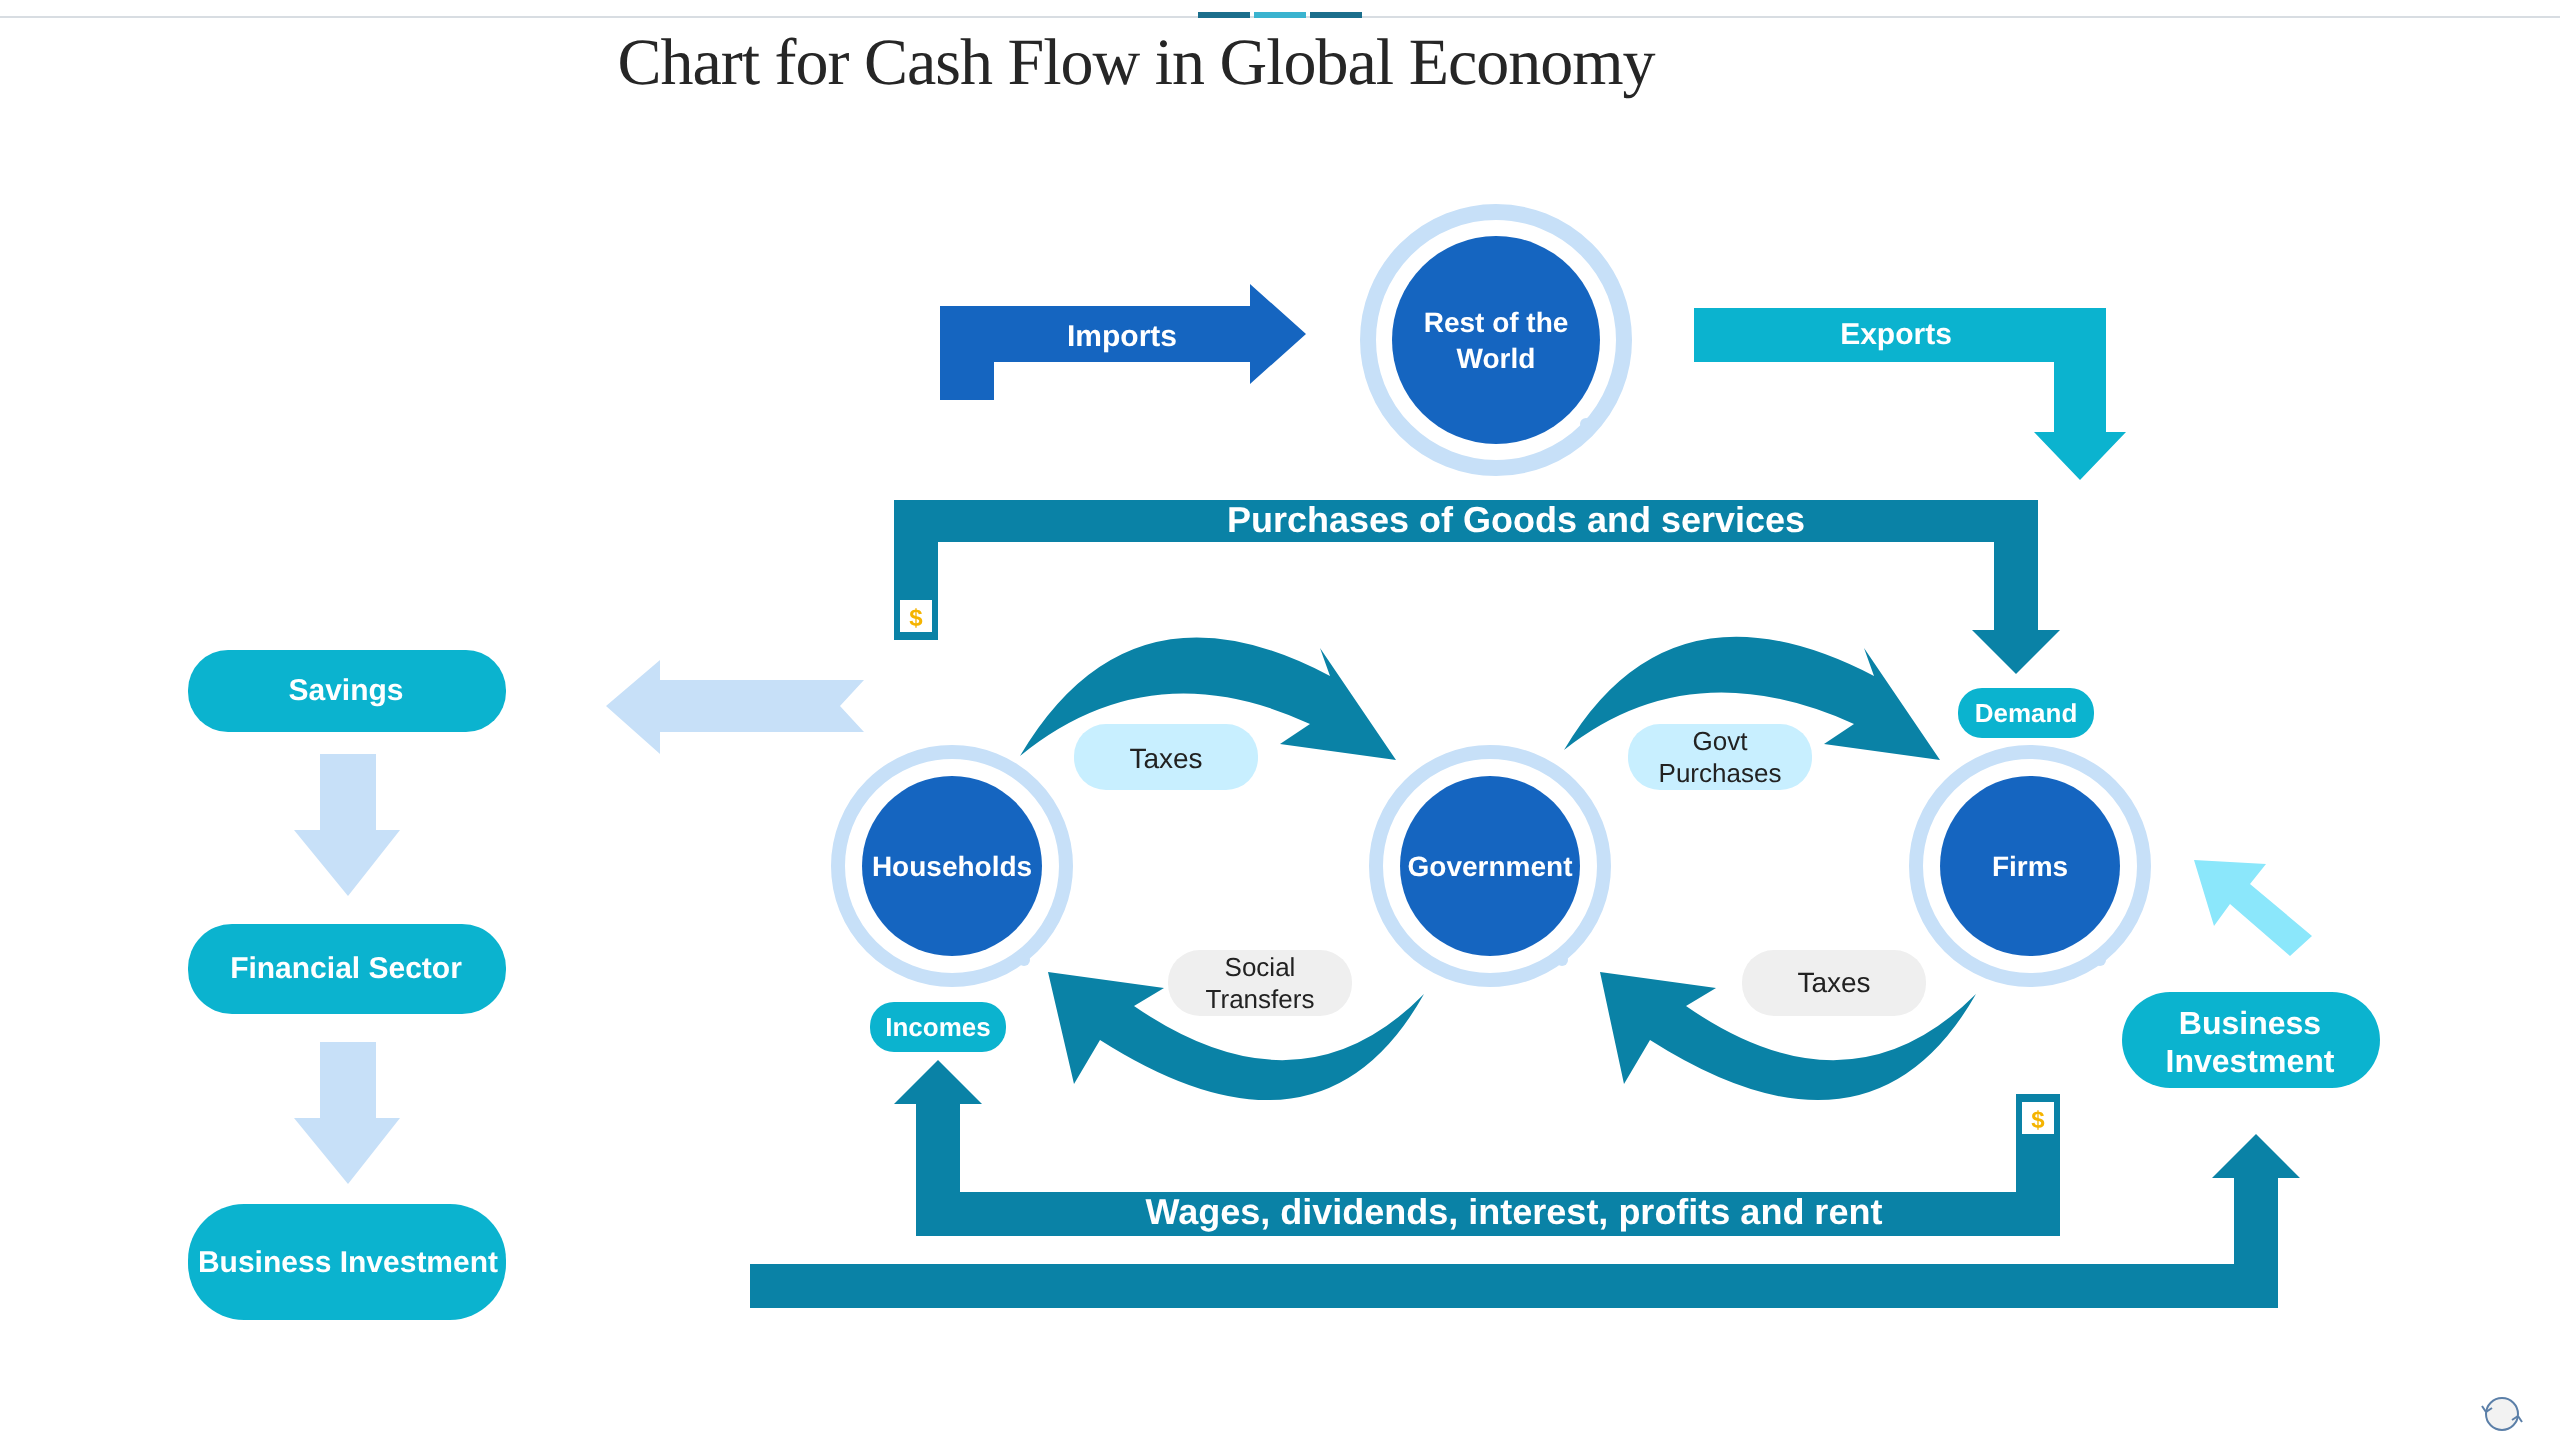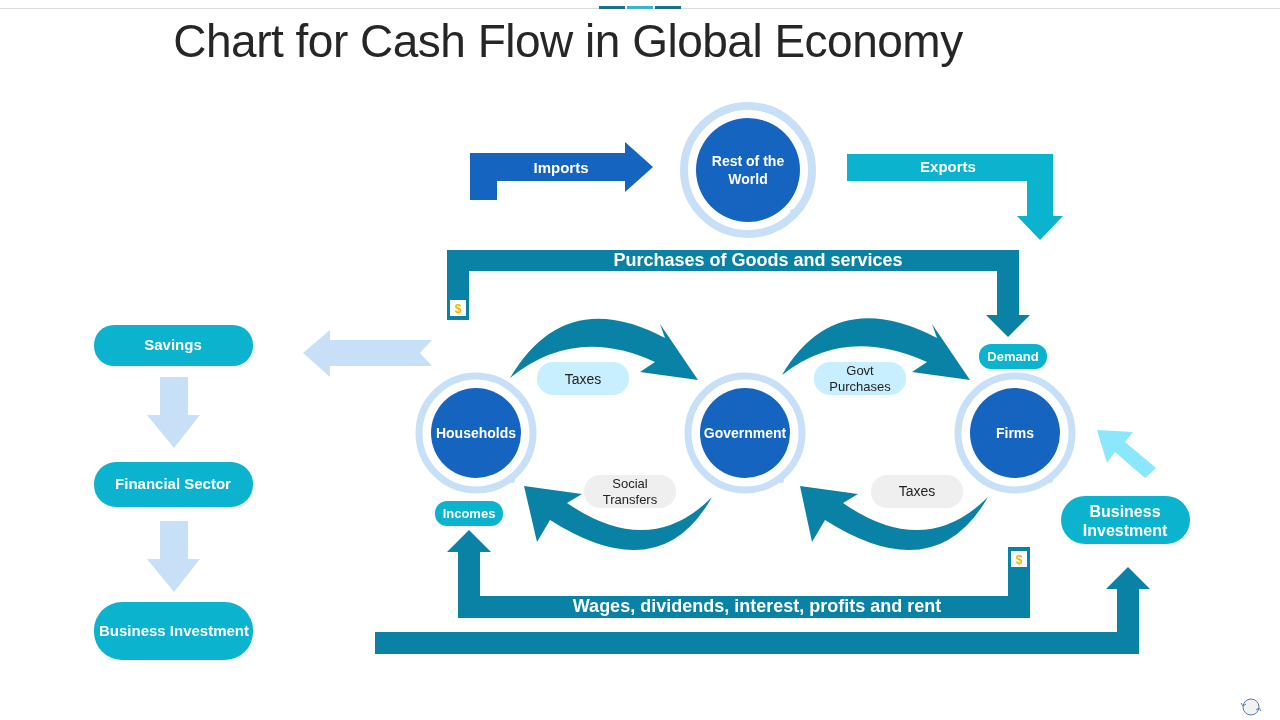--- a/index.html
+++ b/index.html
@@ -1,19 +1,19 @@
 <!DOCTYPE html>
 <html><head>
 <meta charset="utf-8">
 <style>
   html,body{margin:0;padding:0;background:#fff;}
   body{width:1280px;height:720px;position:relative;overflow:hidden;font-family:"Liberation Sans",sans-serif;}
   .topline{position:absolute;left:0;top:8px;width:1280px;height:1px;background:#d8dde2;}
   .topmark{position:absolute;top:6px;height:3px;width:26px;}
-  .title{position:absolute;left:0;top:14px;width:1136px;text-align:center;font-size:46px;color:#262626;font-family:Liberation Sans, sans-serif;letter-spacing:-0.5px;}
+  .title{position:absolute;left:0;top:14px;width:1136px;text-align:center;font-size:33px;color:#262626;font-family:Liberation Serif, serif;letter-spacing:-0.5px;}
   svg{position:absolute;left:0;top:0;}
   .lbl{font-family:"Liberation Sans",sans-serif;font-weight:bold;fill:#fff;text-anchor:middle;}
   .lbl-dark{font-family:"Liberation Sans",sans-serif;fill:#222;text-anchor:middle;}
   .refresh{position:absolute;left:1240px;top:697px;width:22px;height:20px;}
 </style>
 </head>
 <body>
 
 <div class="topline"></div>
 <div class="topmark" style="left:599px;background:#1b6e8c;"></div>

